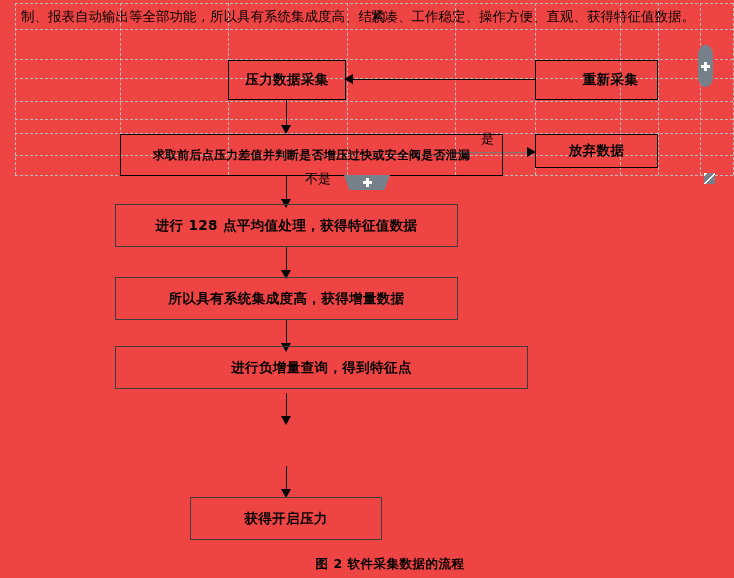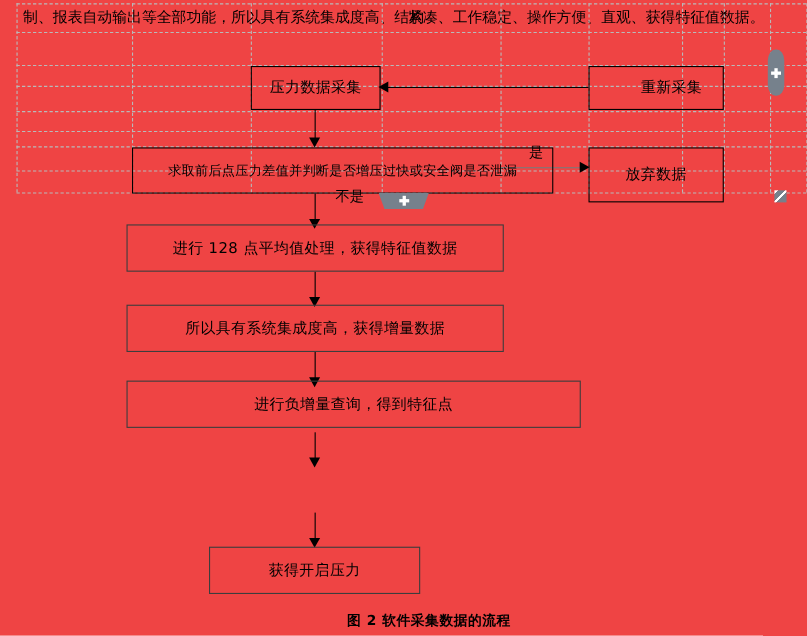--- a/index.html
+++ b/index.html
@@ -54,20 +54,21 @@
     box-sizing: border-box;
     border: 1.6px solid #000000;
     background: transparent;
     display: flex;
     align-items: center;
     justify-content: center;
     font-size: 13.5px;
     letter-spacing: 0.4px;
     color: #000;
     text-align: left;
+    font-weight: bold;
   }
   .fbox.thin { border-width: 1.2px; border-color: #3d3d3d; }
 
   
   .conn-v {
     position: absolute;
     width: 0;
     border-left: 1.4px solid #000;
   }
   .conn-h {
@@ -219,21 +220,21 @@
 
   <div class="conn-v" style="left:286px; top:466px; height:25px;"></div>
   <div class="arrow-down" style="left:281px; top:489px;"></div>
 
   <div class="fbox" style="left:228px; top:60px; width:118px; height:40px;">压力数据采集</div>
 
   <div class="fbox" style="left:535px; top:60px; width:123px; height:40px;padding-left:28px;">重新采集</div>
 
   <div class="fbox" style="left:120px; top:134px; width:383px; height:42px; font-size:12px; letter-spacing:0.2px;">求取前后点压力差值并判断是否增压过快或安全阀是否泄漏</div>
 
-  <div class="fbox" style="left:535px; top:134px; width:123px; height:50px;">放弃数据</div>
+  <div class="fbox" style="left:535px; top:134px; width:123px; height:34px;">放弃数据</div>
 
   <div class="fbox thin" style="left:115px; top:204px; width:343px; height:43px;">进行 128 点平均值处理，获得特征值数据</div>
 
   <div class="fbox thin" style="left:115px; top:277px; width:343px; height:43px;">所以具有系统集成度高，获得增量数据</div>
 
   <div class="fbox thin" style="left:115px; top:346px; width:413px; height:43px;">进行负增量查询，得到特征点</div>
 
 
   <div class="fbox thin" style="left:190px; top:497px; width:192px; height:43px;">获得开启压力</div>
 

